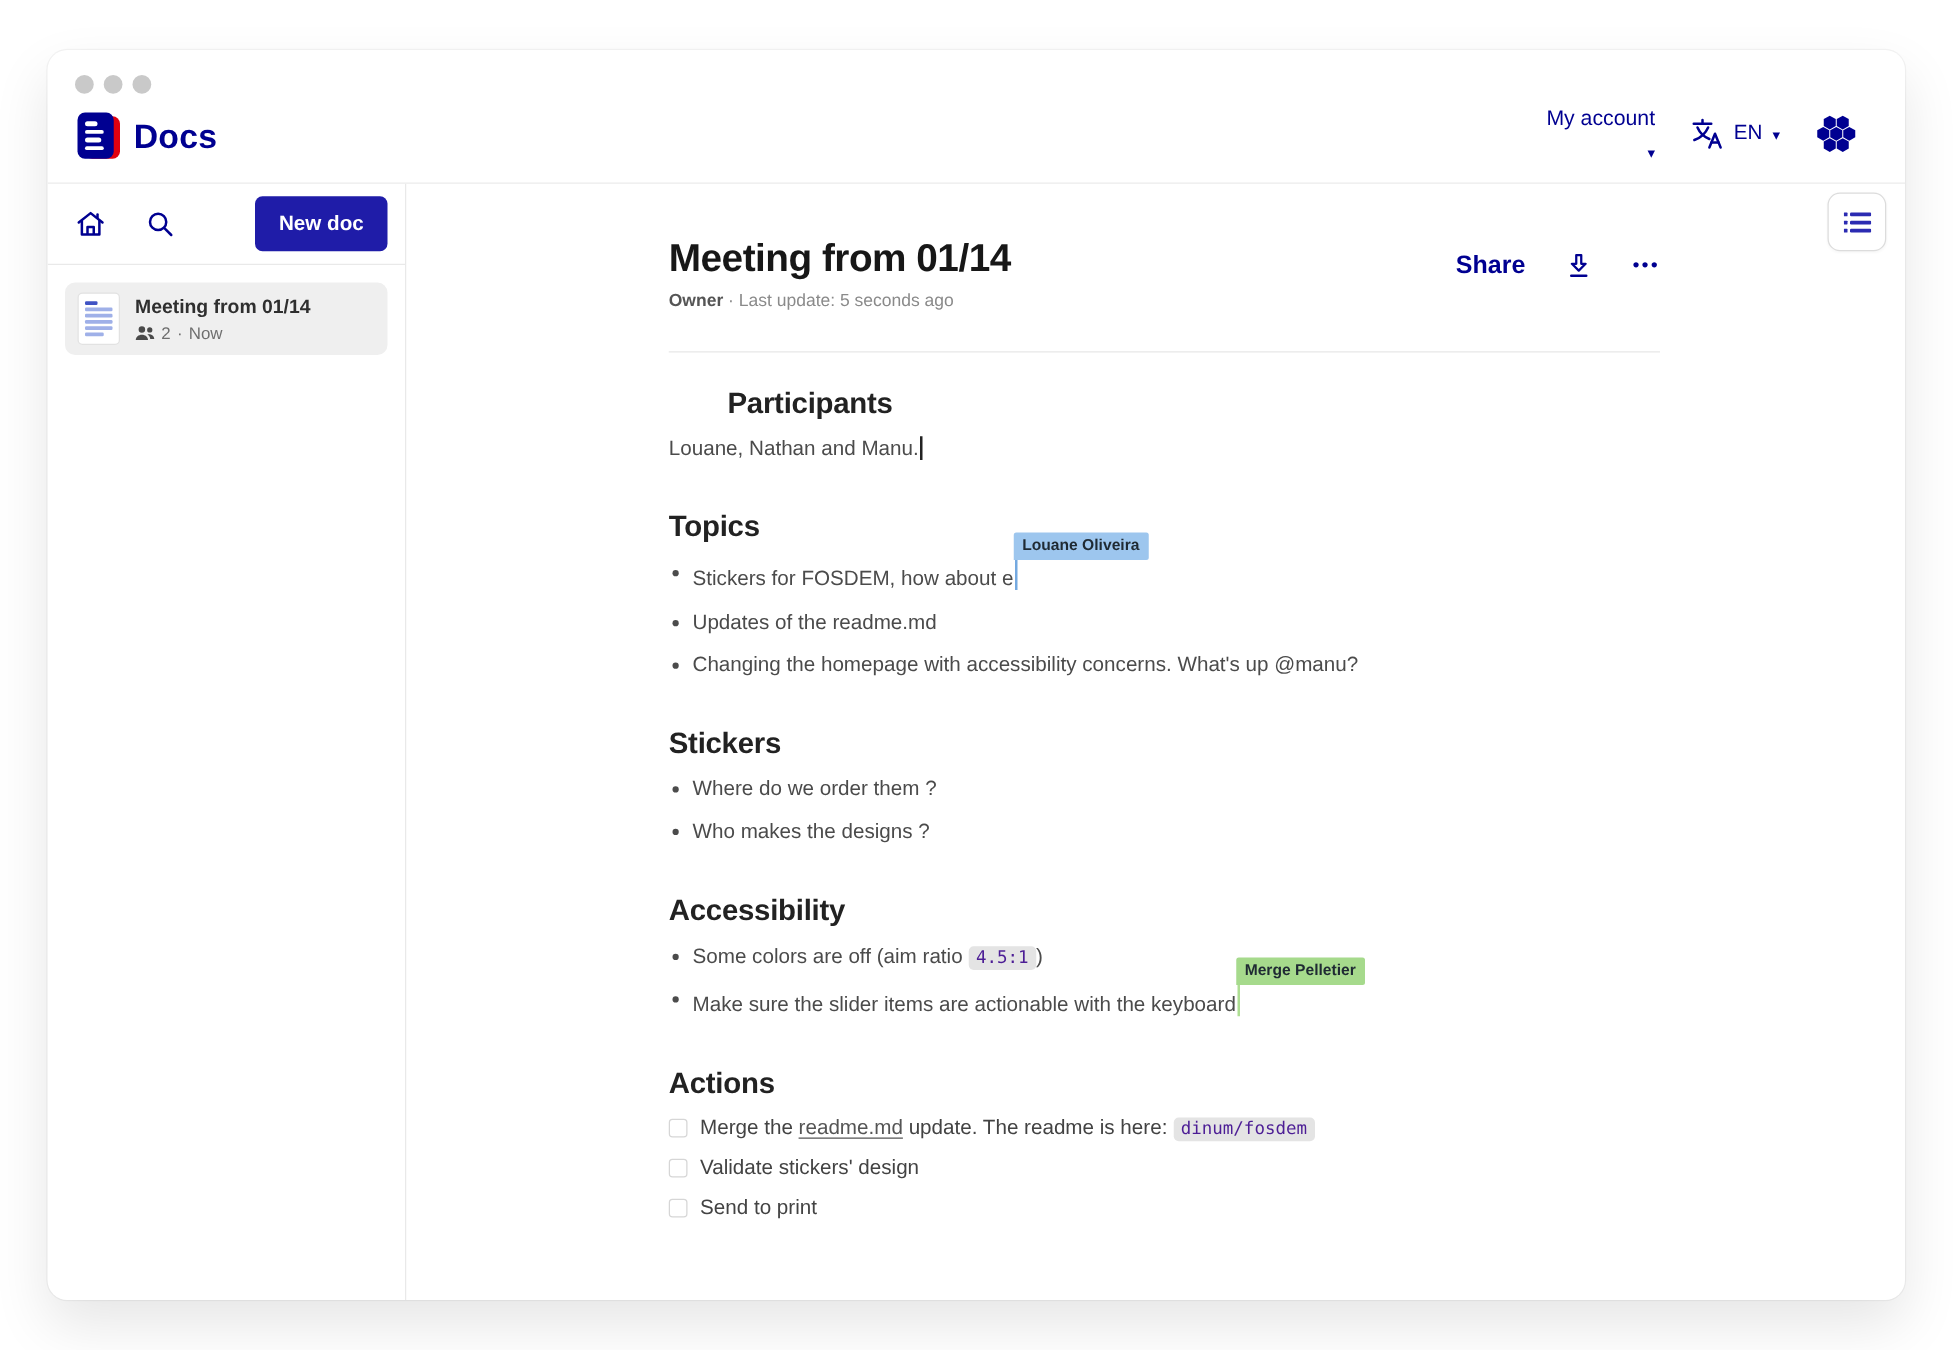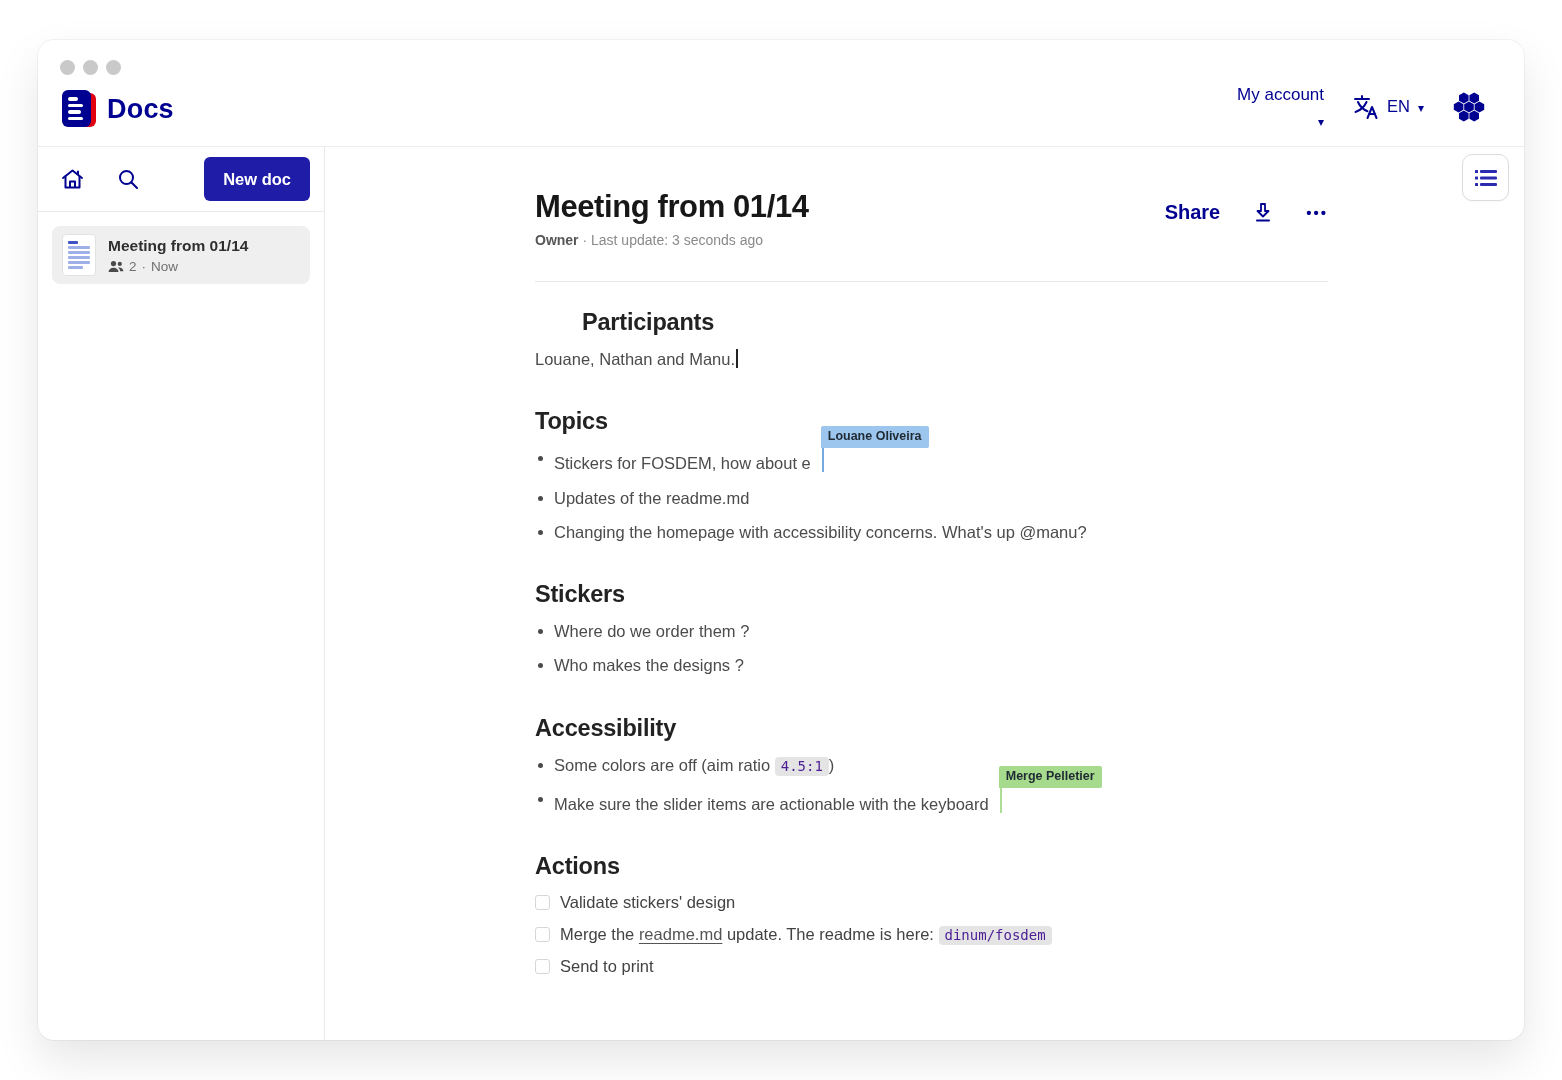--- a/index.html
+++ b/index.html
@@ -90,21 +90,21 @@
   h2.sec { font-size:23.5px; font-weight:700; color:#222; margin-top:38px; margin-bottom:12px; letter-spacing:-0.2px; }
   h2.sec.first { margin-top:27px;margin-left:47px; }
   .para { font-size:16.5px; color:#4b4b4b; line-height:1.35; }
 
   ul.bullets { list-style:none; margin-top:4px; }
   ul.bullets li { position:relative; padding-left:19px; margin:12px 0; font-size:16.5px; color:#4b4b4b; line-height:1.35; }
   ul.bullets li::before { content:''; position:absolute; left:3px; top:9px; width:5px; height:5px; border-radius:50%; background:#4b4b4b; }
 
   .text-cursor { display:inline-block; width:1.5px; height:19px; background:#222; vertical-align:text-bottom; margin-left:1px; }
 
-  .collab-caret { position:relative; display:inline-block; width:2px; height:25px; vertical-align:text-bottom; margin-left:11px; }
+  .collab-caret { position:relative; display:inline-block; width:2px; height:25px; vertical-align:text-bottom; margin-left:1px; }
   .collab-caret.blue { background:#74a9e0; }
   .collab-caret.green { background:#aede93; }
   .collab-label {
     position:absolute; left:-1px; bottom:98%; white-space:nowrap;
     font-size:12.5px; font-weight:700; color:#1f2a33;
     padding:2px 7px 3px 7px; border-radius:2px 2px 2px 0;
   }
   .collab-label.blue { background:#9dc6ee; }
   .collab-label.green { background:#a6da8c; }
 
@@ -253,21 +253,21 @@
             <span class="icon-btn">
               <svg width="20" height="22" viewBox="0 0 20 22" fill="none">
                 <path d="M8 2h4v7h3.5L10 14.5 4.5 9H8z" stroke="#000091" stroke-width="1.8" stroke-linejoin="round"></path>
                 <path d="M4 18.5h12" stroke="#000091" stroke-width="2" stroke-linecap="round"></path>
               </svg>
             </span>
             <span class="ellipsis-icon">•••</span>
           </div>
         </div>
 
-        <div class="doc-meta"><b>Owner</b><span> · Last update: 3 seconds ago</span></div>
+        <div class="doc-meta"><b>Owner</b><span> · Last update: 5 seconds ago</span></div>
 
         <div class="doc-divider"></div>
 
         <h2 class="sec first">Participants</h2>
         <p class="para"><span>Louane, Nathan and Manu.</span><span class="text-cursor"></span></p>
 
         <h2 class="sec">Topics</h2>
         <ul class="bullets">
           <li><span>Stickers for FOSDEM, how about e</span><span class="collab-caret blue"><span class="collab-label blue">Louane Oliveira</span></span></li>
           <li>Updates of the readme.md</li>
@@ -282,25 +282,25 @@
 
         <h2 class="sec">Accessibility</h2>
         <ul class="bullets">
           <li><span>Some colors are off (aim ratio </span><span class="code-chip">4.5:1</span><span>)</span></li>
           <li><span>Make sure the slider items are actionable with the keyboard</span><span class="collab-caret green"><span class="collab-label green">Merge Pelletier</span></span></li>
         </ul>
 
         <h2 class="sec">Actions</h2>
         <div class="check-row">
           <span class="checkbox"></span>
-          <span>Validate stickers' design</span>
+          <span><span>Merge the </span><span class="inline-link">readme.md</span><span> update. The readme is here: </span><span class="code-chip">dinum/fosdem</span></span>
         </div>
         <div class="check-row">
           <span class="checkbox"></span>
-          <span><span>Merge the </span><span class="inline-link">readme.md</span><span> update. The readme is here: </span><span class="code-chip">dinum/fosdem</span></span>
+          <span>Validate stickers' design</span>
         </div>
         <div class="check-row">
           <span class="checkbox"></span>
           <span>Send to print</span>
         </div>
 
       </div>
     </div>
   </div>
 </div>

